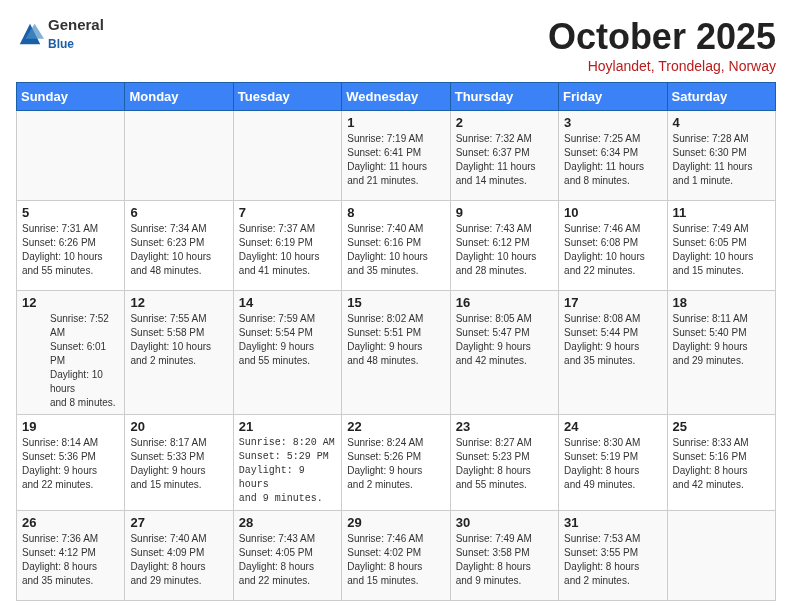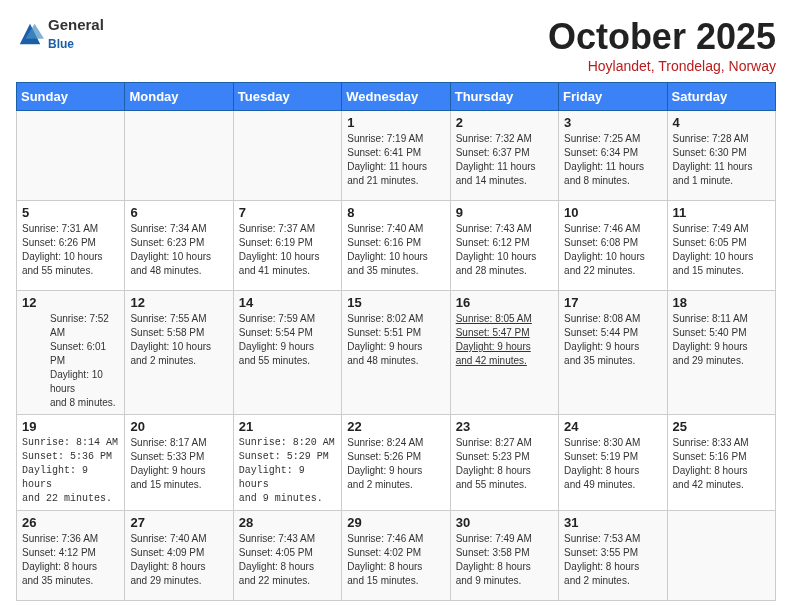--- a/index.html
+++ b/index.html
@@ -211,21 +211,21 @@
         </td>
         <td>
           <div class="day-number">15</div>
           <div class="day-info" style="white-space: pre-line;">Sunrise: 8:02 AM
 Sunset: 5:51 PM
 Daylight: 9 hours
 and 48 minutes.</div>
         </td>
         <td>
           <div class="day-number">16</div>
-          <div class="day-info" style="white-space: pre-line; text-decoration: underline;">Sunrise: 8:05 AM
+          <div class="day-info" style="white-space: pre-line;">Sunrise: 8:05 AM
 Sunset: 5:47 PM
 Daylight: 9 hours
 and 42 minutes.</div>
         </td>
         <td>
           <div class="day-number">17</div>
           <div class="day-info" style="white-space: pre-line;">Sunrise: 8:08 AM
 Sunset: 5:44 PM
 Daylight: 9 hours
 and 35 minutes.</div>
@@ -234,21 +234,21 @@
           <div class="day-number">18</div>
           <div class="day-info" style="white-space: pre-line;">Sunrise: 8:11 AM
 Sunset: 5:40 PM
 Daylight: 9 hours
 and 29 minutes.</div>
         </td>
       </tr>
       <tr>
         <td>
           <div class="day-number">19</div>
-          <div class="day-info" style="white-space: pre-line; font-family: Liberation Mono, monospace;">Sunrise: 8:14 AM
+          <div class="day-info" style="white-space: pre-line;">Sunrise: 8:14 AM
 Sunset: 5:36 PM
 Daylight: 9 hours
 and 22 minutes.</div>
         </td>
         <td>
           <div class="day-number">20</div>
           <div class="day-info" style="white-space: pre-line;">Sunrise: 8:17 AM
 Sunset: 5:33 PM
 Daylight: 9 hours
 and 15 minutes.</div>

